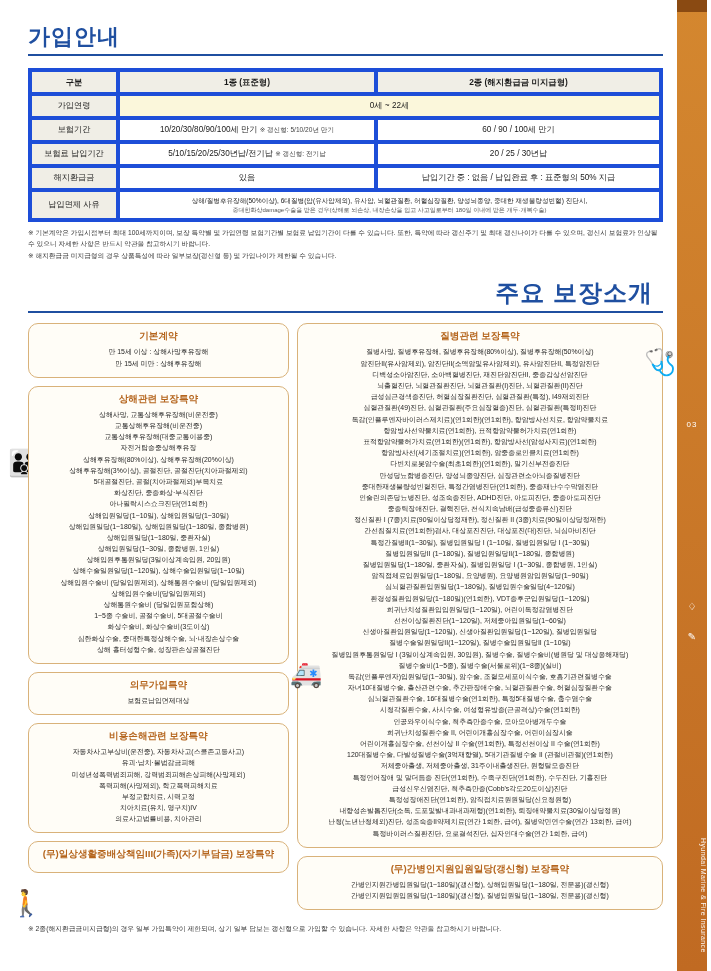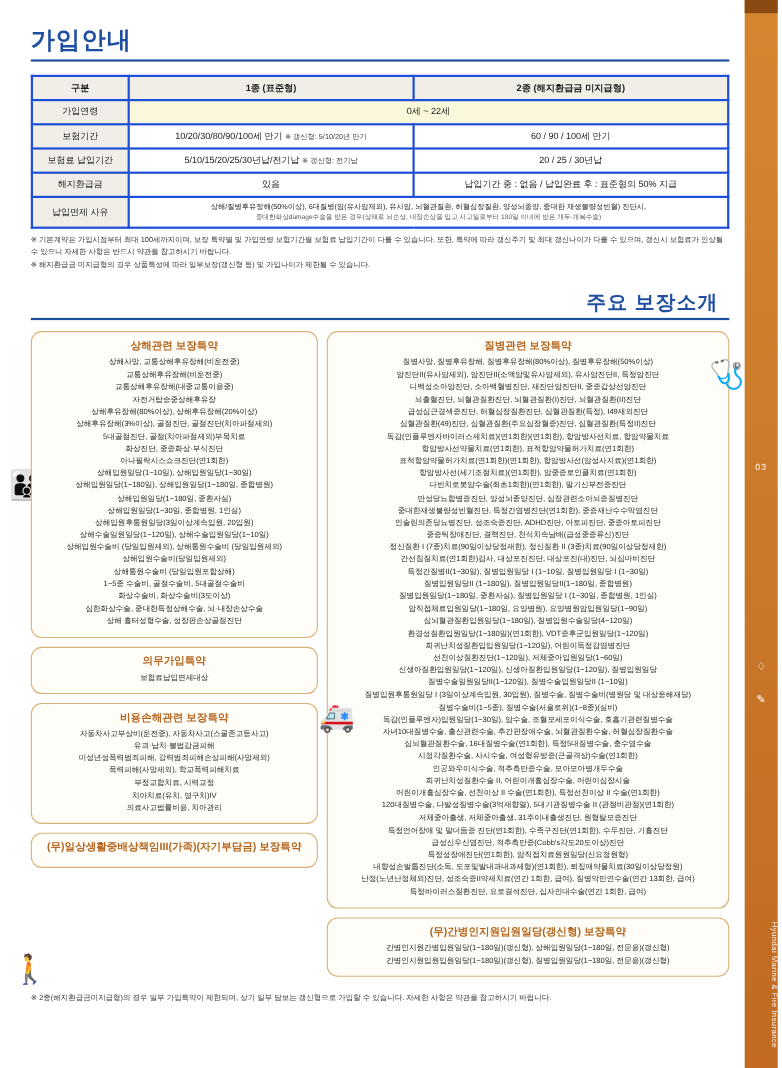--- a/index.html
+++ b/index.html
@@ -44,35 +44,35 @@
 
   .title-main {
     text-align:left; color:#1f4fa0; font-size:22px; font-weight:bold;
     letter-spacing:1px; margin: 22px 10px 2px 0;
   }
   .title-rule { height:2px; background:#1f4fa0; margin: 2px 0 12px 0; }
 
   
   table.info { border-collapse: collapse; width: 100%; font-size:8.2px; }
   table.info th, table.info td {
-    border: 2px solid #1d4ed8; padding: 4px 3px; text-align:center; vertical-align:middle;
+    border: 4px solid #1d4ed8; padding: 4px 3px; text-align:center; vertical-align:middle;
     line-height:1.45;
   }
   table.info thead th { background:#f0eee6; font-weight:bold; font-size:8.4px; }
   table.info tbody th { background:#f0eee6; font-weight:normal; width:88px; }
   td.yellow { background:#fbf7db;margin-left:40px; }
   .sm { font-size:6.6px; color:#444; }
   .xsm { font-size:6px; color:#555; }
 
   .note { font-size:6.7px; color:#333; line-height:1.55; margin-top:6px; }
   .note p { margin: 2px 0; }
 
   
   .title-sec {
-    text-align:right; color:#1f4fa0; font-size:18px; font-weight:bold;
+    text-align:right; color:#1f4fa0; font-size:24px; font-weight:bold;
     margin: 16px 10px 2px 0; letter-spacing:1px;
   }
   .sec-rule { height:2px; background:#1f4fa0; margin: 2px 0 10px 0; }
 
   .cols { display:flex; gap: 8px; align-items: flex-start; }
   .col-left { width: 265px; }
   .col-right { width: 372px; }
 
   .card {
     border: 1px solid #d9b27a; border-radius: 10px; background:#fffdf7;
@@ -168,20 +168,27 @@
   <div class="title-sec">주요 보장소개</div>
   <div class="sec-rule"></div>
 
   <div class="cols illwrap">
 
     <div class="ill left-a">👪</div>
     <div class="ill left-b">🚶</div>
 
     <div class="col-left">
 
+      <div class="card">
+        <div class="card-title">기본계약</div>
+        <div class="card-body">
+          <span class="ln">만 15세 이상 : 상해사망후유장해</span>
+          <span class="ln">만 15세 미만 : 상해후유장해</span>
+        </div>
+      </div>
 
       <div class="card">
         <div class="card-title">상해관련 보장특약</div>
         <div class="card-body">
           <span class="ln">상해사망, 교통상해후유장해(비운전중)</span>
           <span class="ln">교통상해후유장해(비운전중)</span>
           <span class="ln">교통상해후유장해(대중교통이용중)</span>
           <span class="ln">자전거탑승중상해후유장</span>
           <span class="ln">상해후유장해(80%이상), 상해후유장해(20%이상)</span>
           <span class="ln">상해후유장해(3%이상), 골절진단, 골절진단(치아파절제외)</span>

